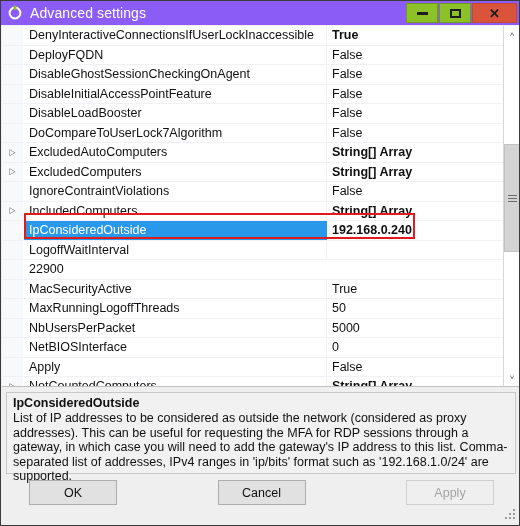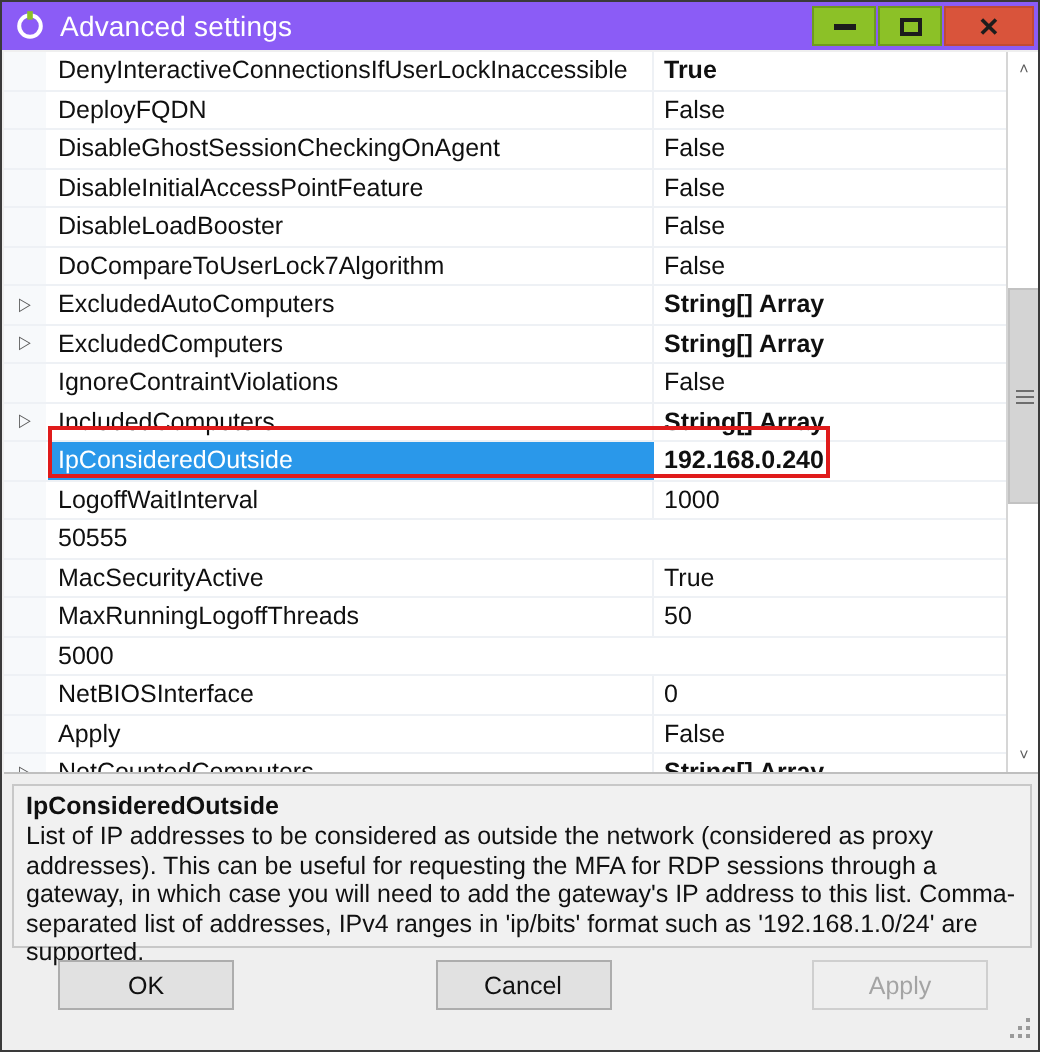--- a/index.html
+++ b/index.html
@@ -376,38 +376,38 @@
           <div class="valcell bold">String[] Array</div>
         </div>
         <div class="row selected">
           <div class="gutter"></div>
           <div class="namecell">IpConsideredOutside</div>
           <div class="valcell bold">192.168.0.240</div>
         </div>
         <div class="row">
           <div class="gutter"></div>
           <div class="namecell">LogoffWaitInterval</div>
-          <div class="valcell">1000</div>
-        </div>
-        <div class="row">
-          <div class="gutter"></div>
-          <div class="valcell">50555</div>
+        </div>
+        <div class="row">
+          <div class="gutter"></div>
+          <div class="valcell">22900</div>
         </div>
         <div class="row">
           <div class="gutter"></div>
           <div class="namecell">MacSecurityActive</div>
           <div class="valcell">True</div>
         </div>
         <div class="row">
           <div class="gutter"></div>
           <div class="namecell">MaxRunningLogoffThreads</div>
           <div class="valcell">50</div>
         </div>
         <div class="row">
           <div class="gutter"></div>
+          <div class="namecell">NbUsersPerPacket</div>
           <div class="valcell">5000</div>
         </div>
         <div class="row">
           <div class="gutter"></div>
           <div class="namecell">NetBIOSInterface</div>
           <div class="valcell">0</div>
         </div>
         <div class="row">
           <div class="gutter"></div>
           <div class="namecell">Apply</div>

